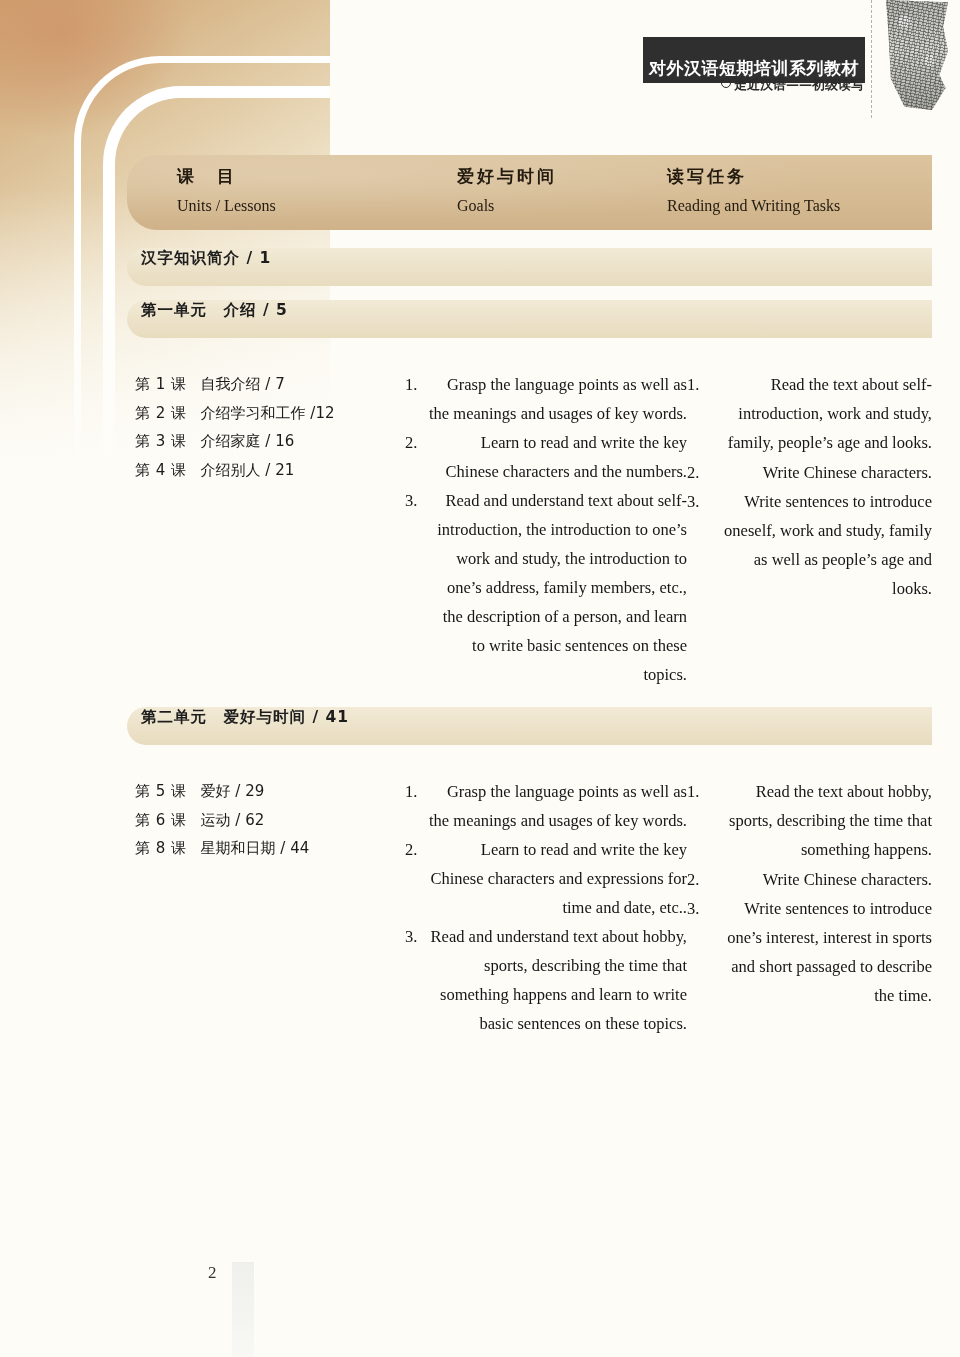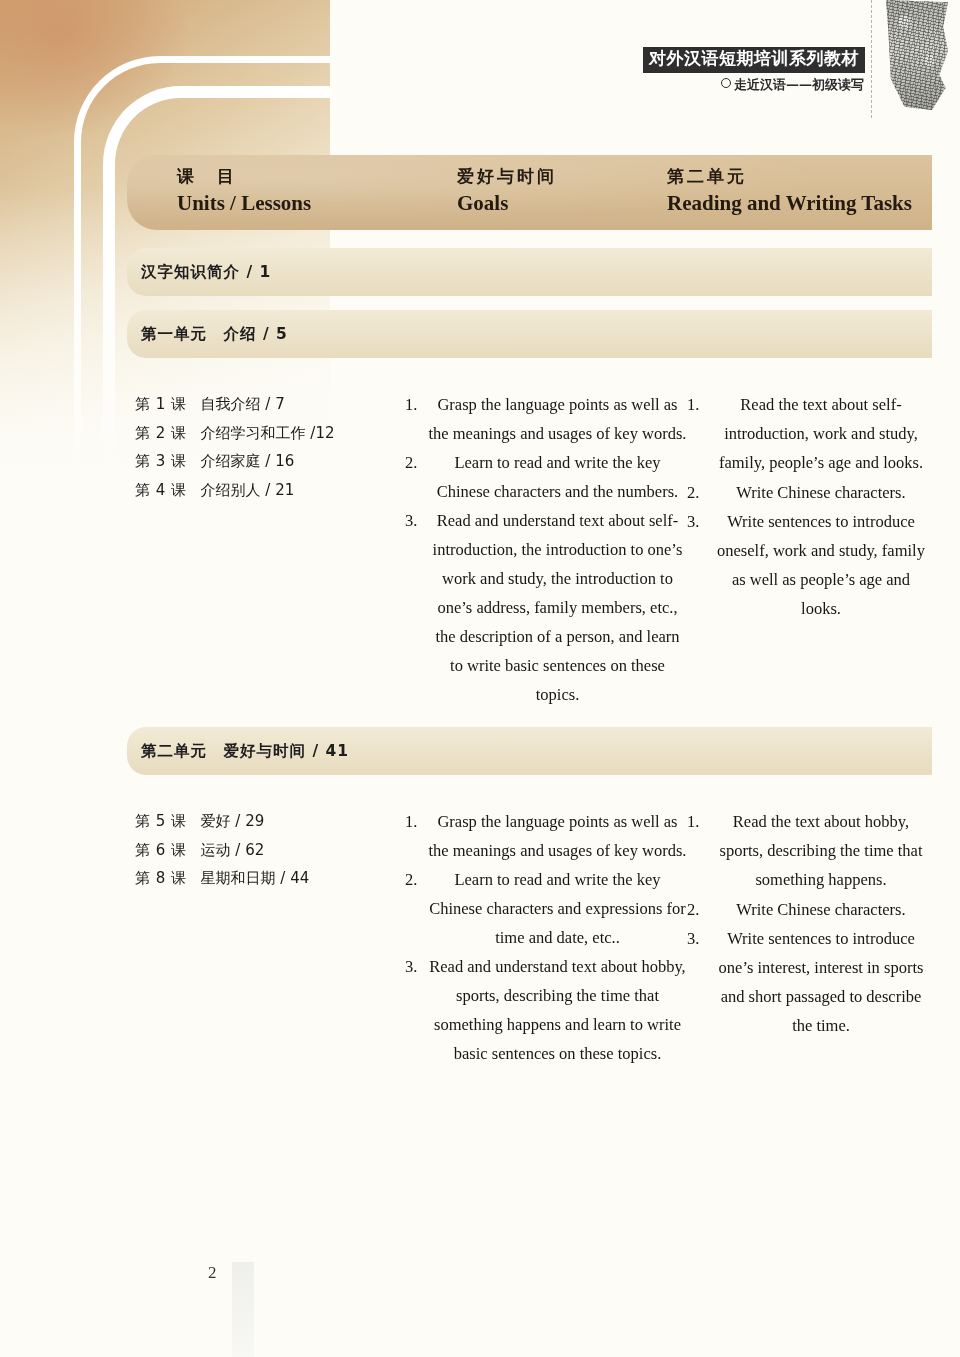--- a/index.html
+++ b/index.html
@@ -89,28 +89,28 @@
     clip-path: polygon(0% 0%, 100% 2%, 92% 24%, 100% 46%, 86% 68%, 96% 80%, 74% 100%, 30% 97%, 8% 72%, 4% 30%);
   }
   #dash-rule {
     position: absolute;
     right: 88px; top: 0;
     width: 0; height: 118px;
     border-left: 1px dashed #b8b4ab;
   }
   #masthead-title {
     position: absolute;
-    right: 95px; top: 47px;
+    right: 95px; top: 37px;
     background: #2f2f2f;
     color: #ffffff;
     font-family: "DejaVu Sans", "Liberation Sans", sans-serif;
     font-weight: bold;
     font-size: 17px;
     letter-spacing: .5px;
-    padding: 0 6px 3px 6px;
+    padding: 20px 6px 3px 6px;
     white-space: nowrap;
   }
   #masthead-sub {
     position: absolute;
     right: 96px; top: 76px;
     color: #2b2b2b;
     font-family: "DejaVu Sans", "Liberation Sans", sans-serif;
     font-weight: bold;
     font-size: 13px;
     white-space: nowrap;
@@ -154,37 +154,37 @@
   .hcell .cn {
     font-family: "DejaVu Sans", "Liberation Sans", sans-serif;
     font-weight: bold;
     font-size: 17px;
     letter-spacing: 3px;
     display: block;
     margin-top: 10px;
   }
   .hcell .en {
     font-family: "Liberation Serif", "DejaVu Serif", serif;
-    font-weight: bold;
-    font-size: 21px;
+    font-weight: normal;
+    font-size: 16px;
     display: block;
-    margin-top: 3px;
+    margin-top: 9px;
     white-space: nowrap;
   }
   #hcell-units { left: 50px;  width: 230px; }
   #hcell-goals { left: 330px; width: 190px; }
   #hcell-tasks { left: 540px; width: 265px; }
 
   .section-bar {
-    height: 48px;
+    height: 38px;
     background: linear-gradient(to bottom, #f2ead6 0%, #ece2c9 55%, #e8dcbf 100%);
     border-top-left-radius: 19px;
     border-bottom-left-radius: 19px;
     display: flex;
-    align-items: center;
+    align-items: flex-start;
   }
   .section-bar .label {
     padding-left: 14px;
     font-family: "DejaVu Sans", "Liberation Sans", sans-serif;
     font-weight: bold;
     font-size: 15.5px;
     color: #1d1d1d;
     letter-spacing: 1px;
     white-space: nowrap;
   }
@@ -218,21 +218,21 @@
     counter-reset: itm;
   }
   ol.items > li {
     counter-increment: itm;
     position: relative;
     padding-left: 23px;
     font-size: 16.5px;
     line-height: 29px;
     color: #161616;
     margin-bottom: 0px;
-    text-align: center;
+    text-align: right;
   }
   ol.items > li::before {
     content: counter(itm) ".";
     position: absolute;
     left: 0; top: 0;
     font-size: 16.5px;
   }
   .col-tasks ol.items > li { font-size: 16.5px; line-height: 29.2px; }
 
   
@@ -275,21 +275,21 @@
   <div class="bar" id="header-bar">
     <div class="hcell" id="hcell-units">
       <span class="cn">课　目</span>
       <span class="en">Units / Lessons</span>
     </div>
     <div class="hcell" id="hcell-goals">
       <span class="cn">爱好与时间</span>
       <span class="en">Goals</span>
     </div>
     <div class="hcell" id="hcell-tasks">
-      <span class="cn">第二单元</span>
+      <span class="cn">读写任务</span>
       <span class="en">Reading and Writing Tasks</span>
     </div>
   </div>
 
   <div class="spacer-18"></div>
 
   <div class="bar section-bar">
     <span class="label">汉字知识简介 / 1</span>
   </div>
 

